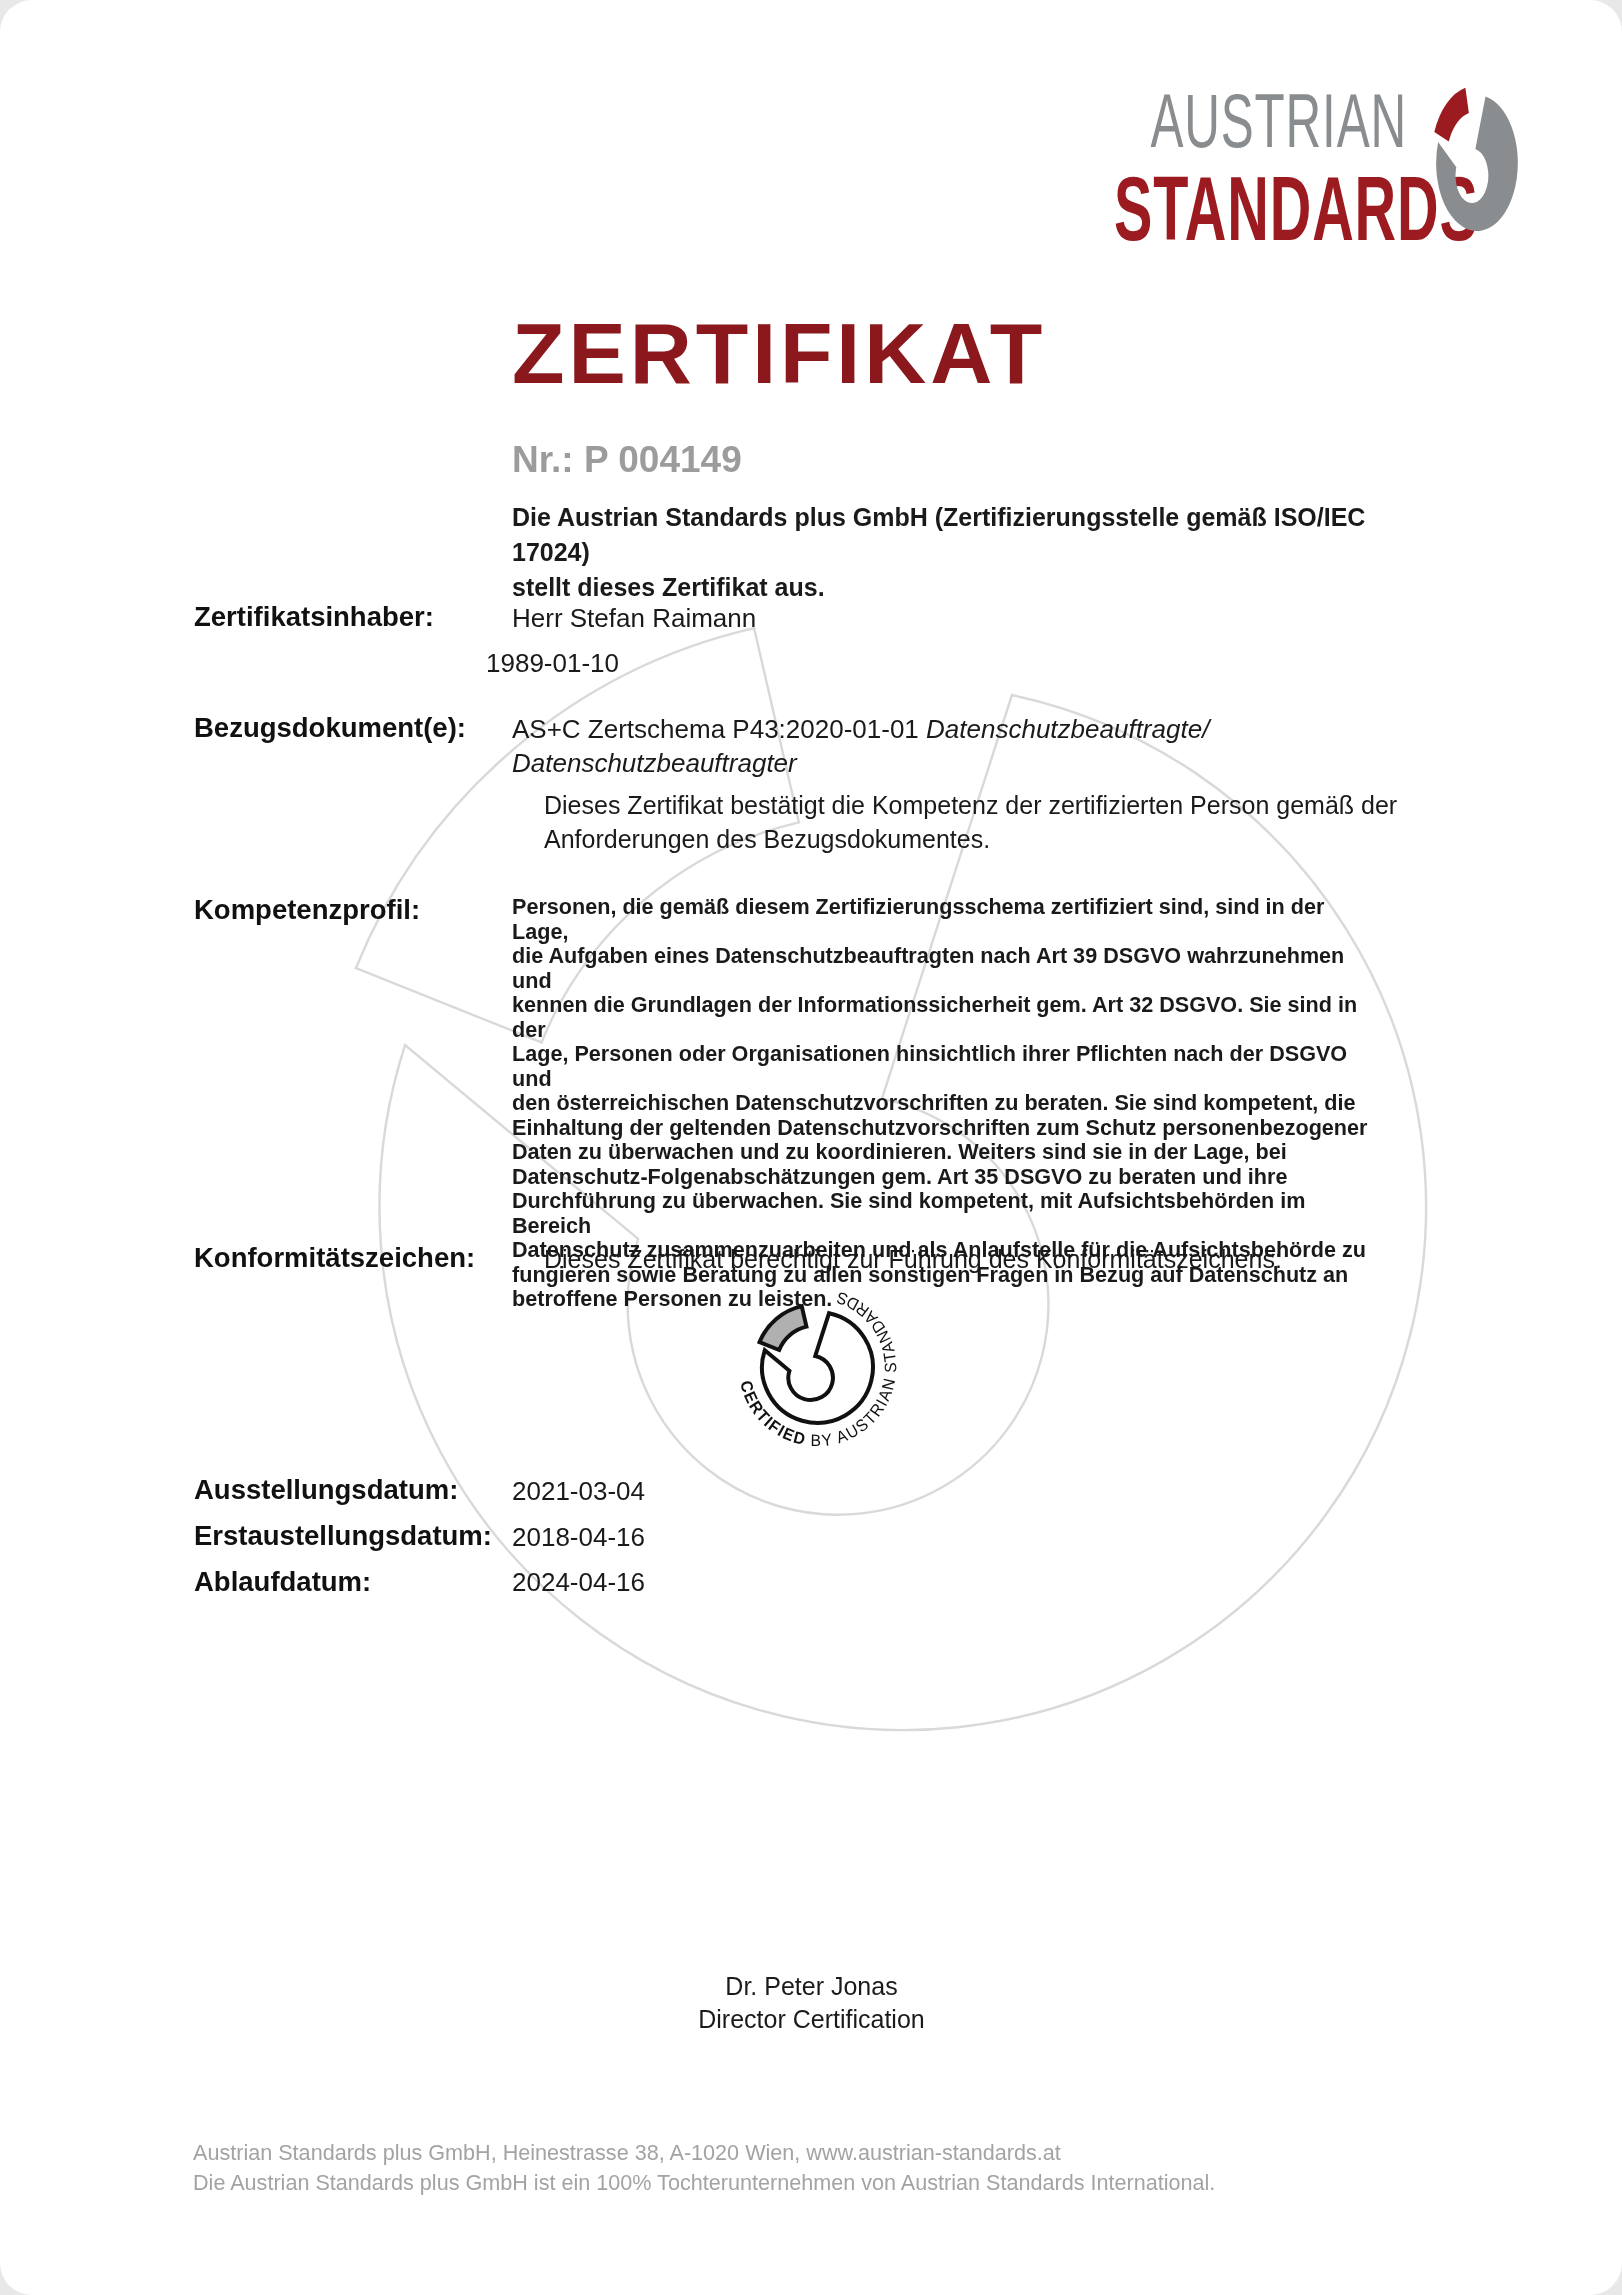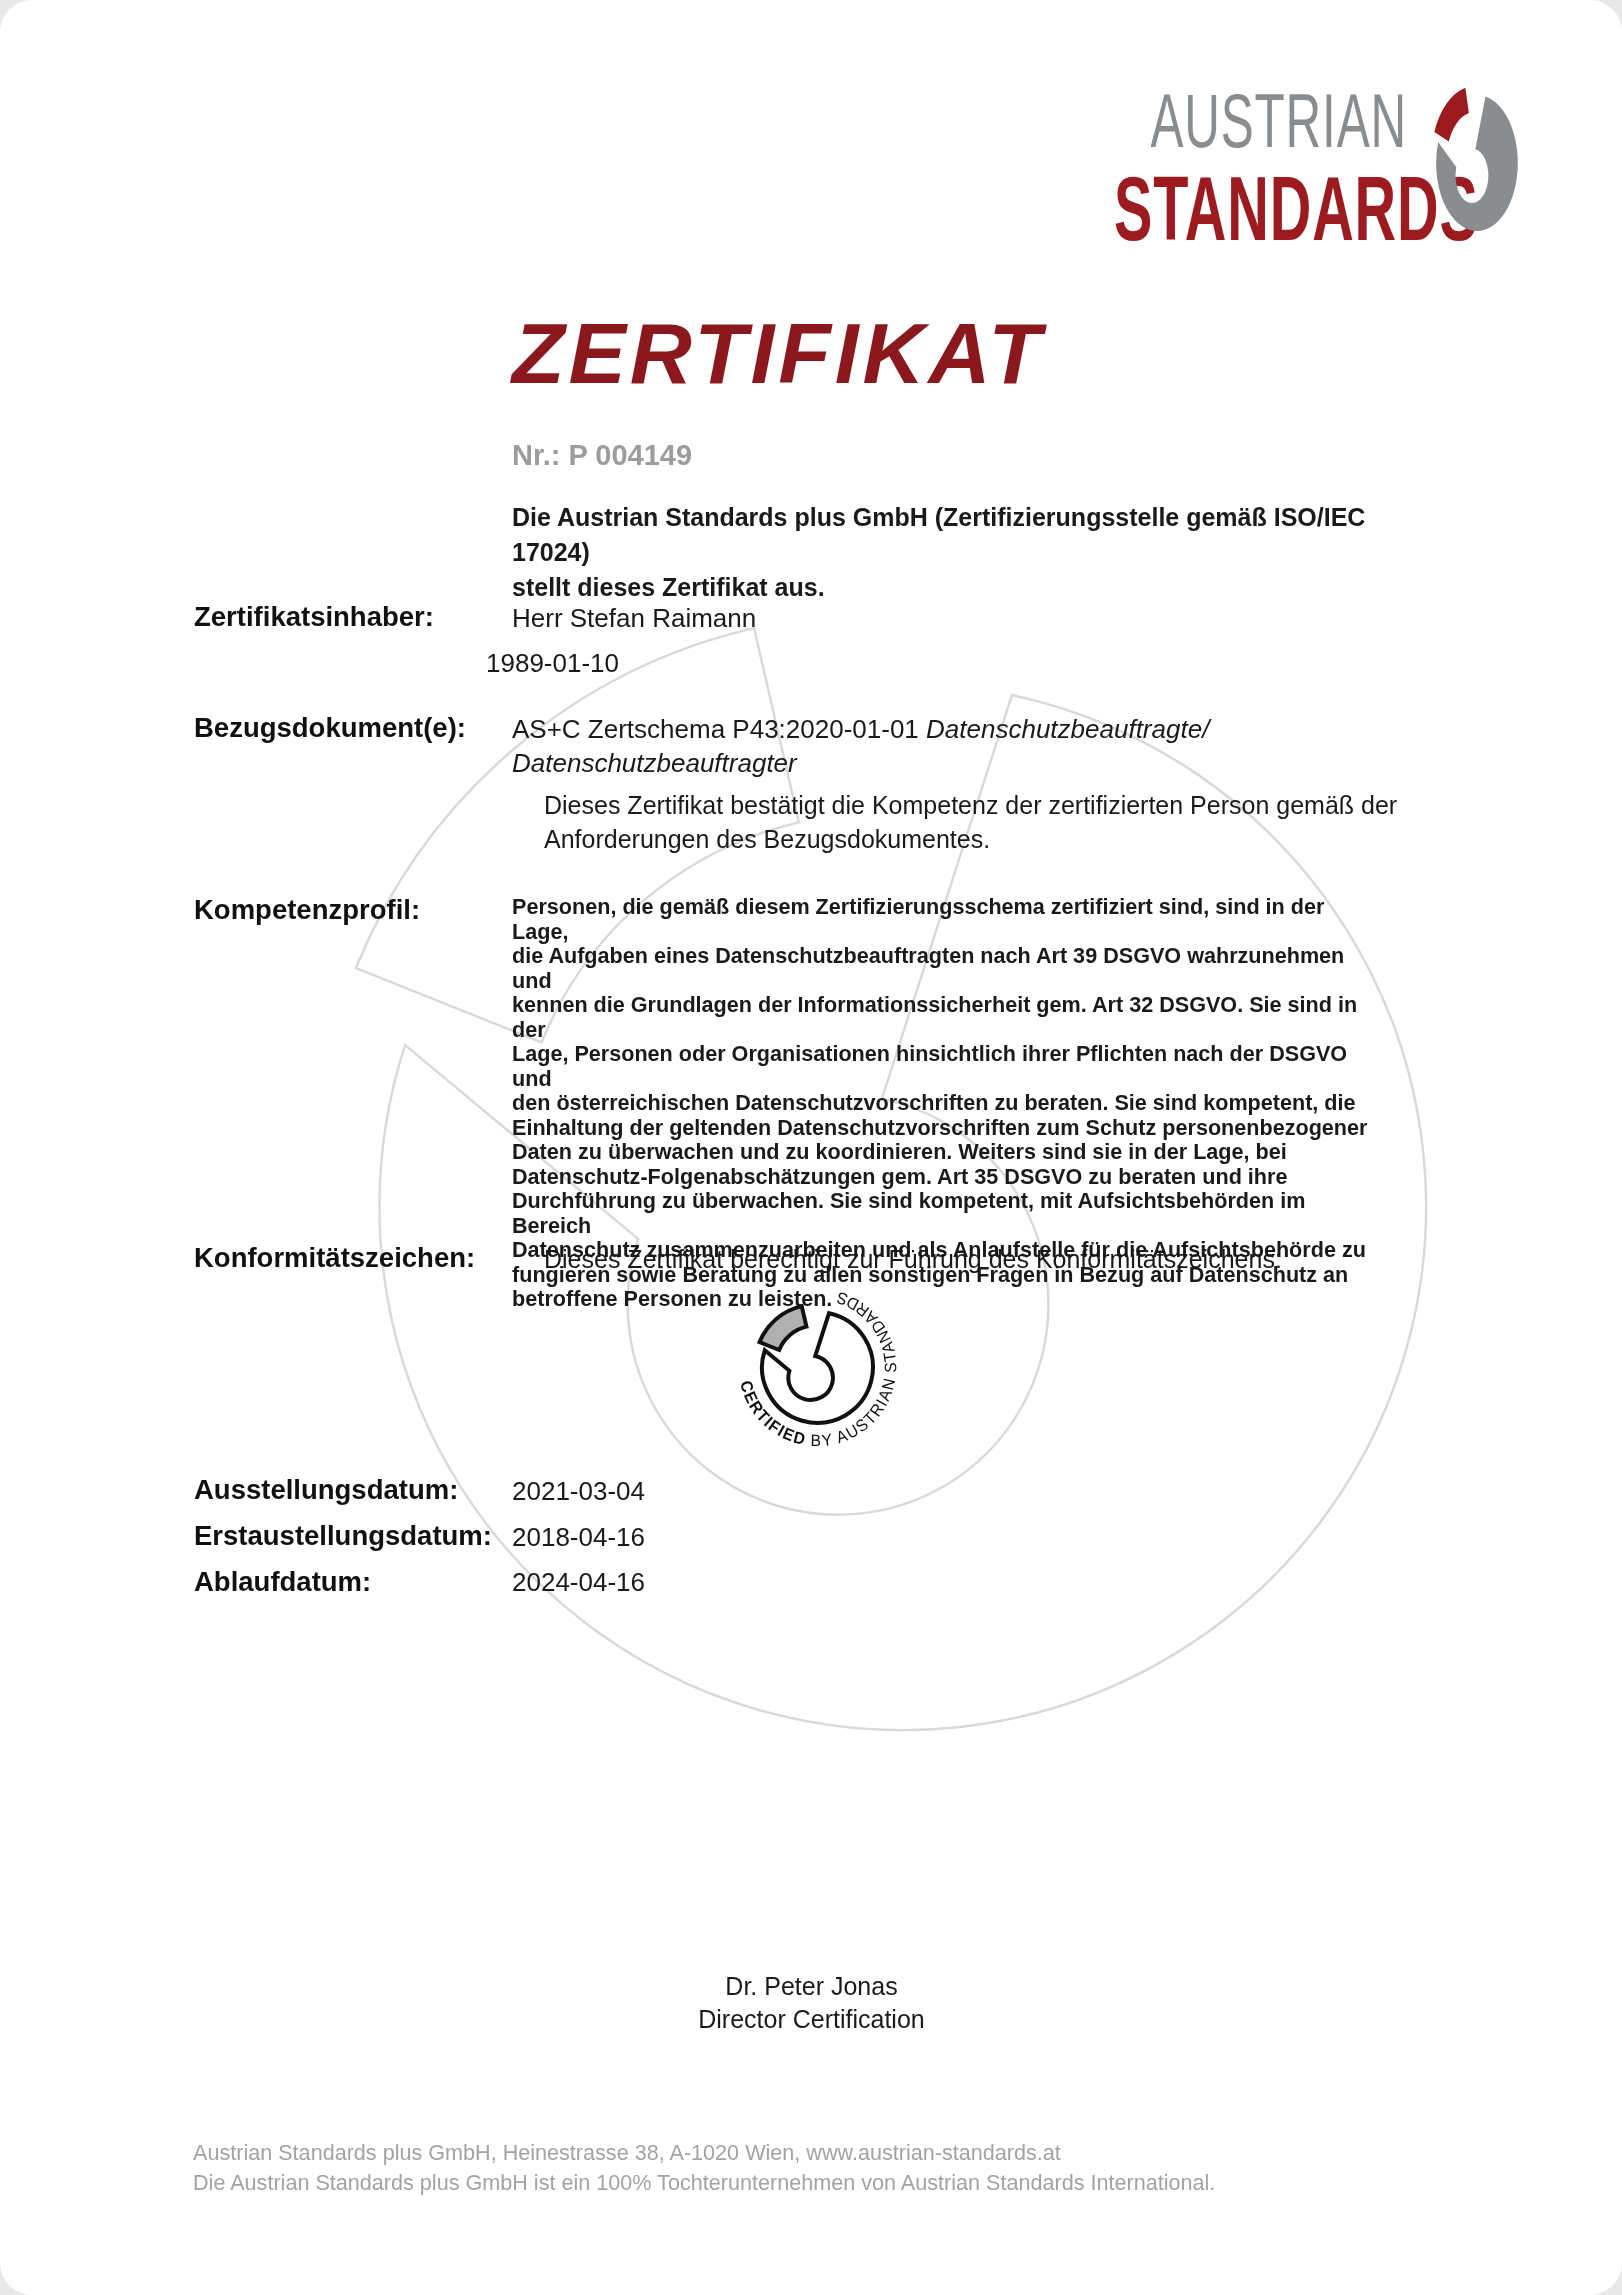--- a/index.html
+++ b/index.html
@@ -6,22 +6,22 @@
   #page{
     position:relative;width:1622px;height:2295px;background:#ffffff;
     font-family:"Liberation Sans", sans-serif;color:#1a1a1a;overflow:hidden;border-radius:32px;
   }
   .abs{position:absolute;}
   .label{font-weight:bold;font-size:27.5px;line-height:1.1;color:#111;}
   .value{font-size:26px;line-height:34px;}
   .pre{white-space:pre-line;}
   .brand-top{font-size:76px;color:#8a8d8f;letter-spacing:1.3px;transform:scaleX(0.65);transform-origin:100% 50%;line-height:1;}
   .brand-bottom{font-size:90px;font-weight:bold;color:#9c1b20;letter-spacing:1.3px;transform:scaleX(0.64);transform-origin:100% 50%;line-height:1;}
-  .doc-title{font-size:86px;font-weight:bold;letter-spacing:3.9px;line-height:1;color:#8b181c;font-style:italic;}
-  .cert-no{font-size:29px;font-weight:bold;color:#9c9c9c;line-height:1.1;}
+  .doc-title{font-size:86px;font-weight:bold;letter-spacing:3.9px;line-height:1;color:#8b181c;}
+  .cert-no{font-size:37px;font-weight:bold;color:#9c9c9c;line-height:1.1;}
   .intro{font-size:25px;font-weight:bold;line-height:35px;}
   .note{font-size:25px;line-height:34px;margin-left:32px;}
   .para{font-size:21.6px;line-height:24.5px;width:864px;font-weight:bold;}
   .italic{font-style:italic;}
   .sig{font-size:25px;line-height:33px;text-align:center;}
   .footer{font-size:21.6px;line-height:30px;color:#a3a3a3;}
   svg{display:block;}
 </style>
 </head>
 <body>

